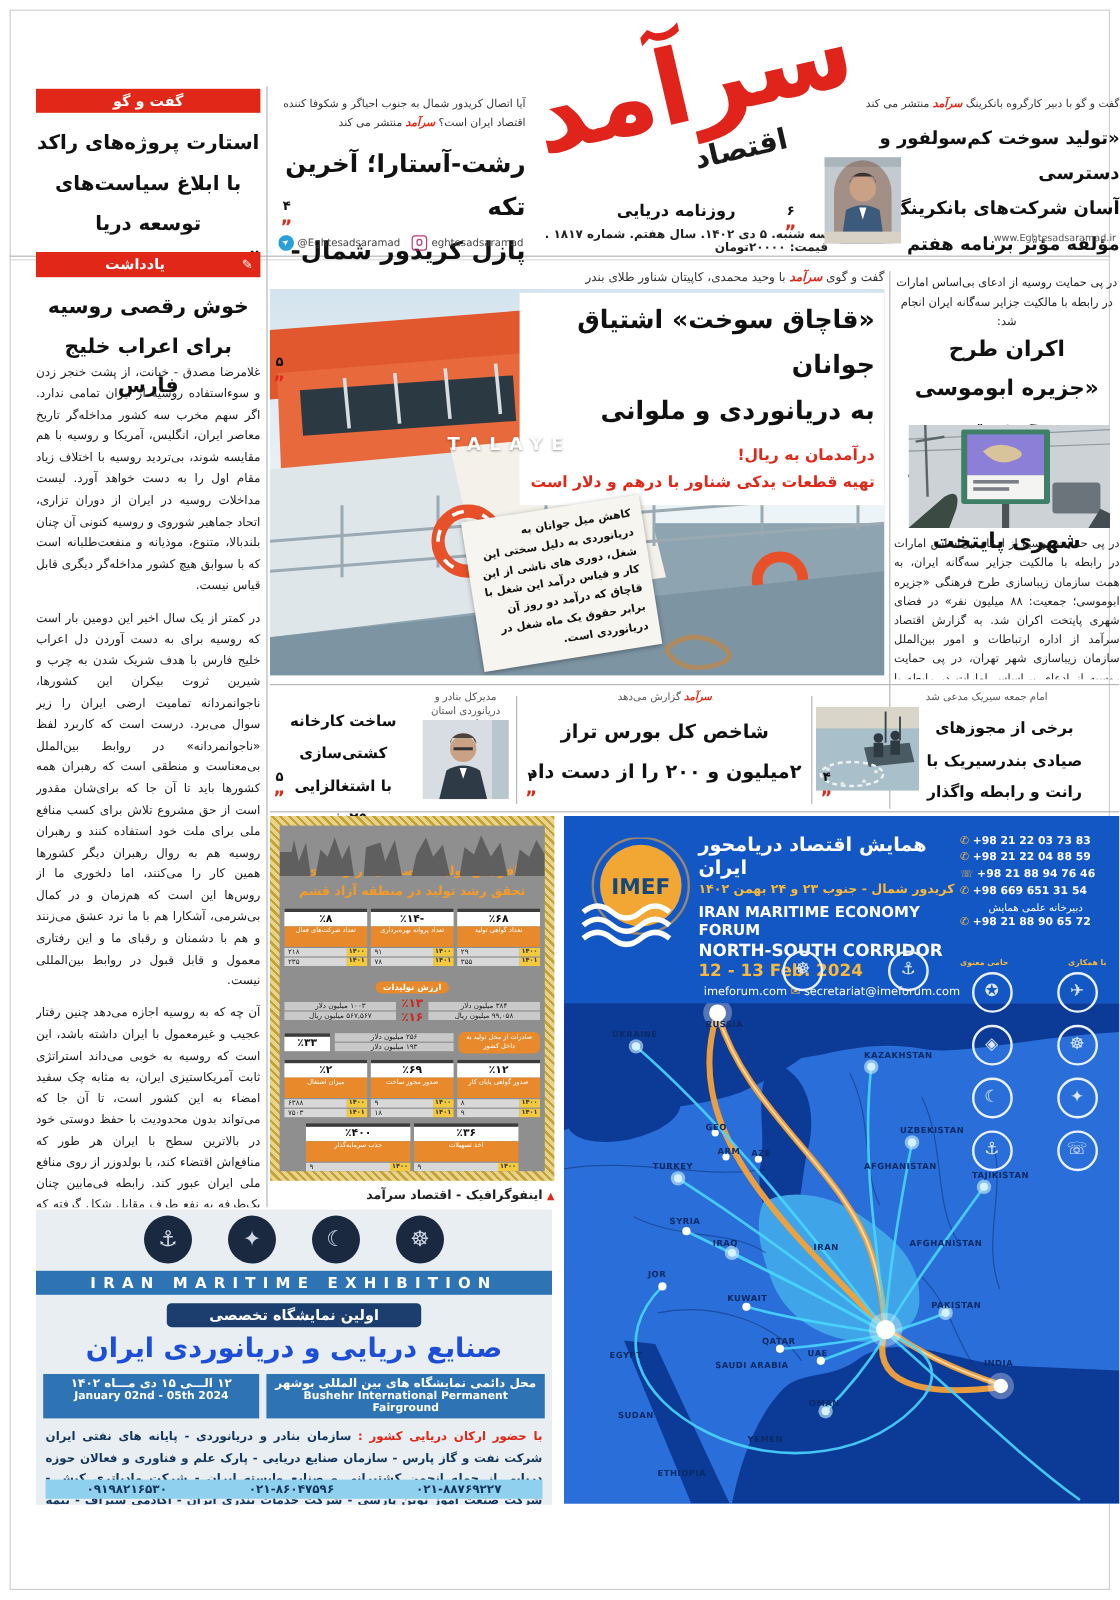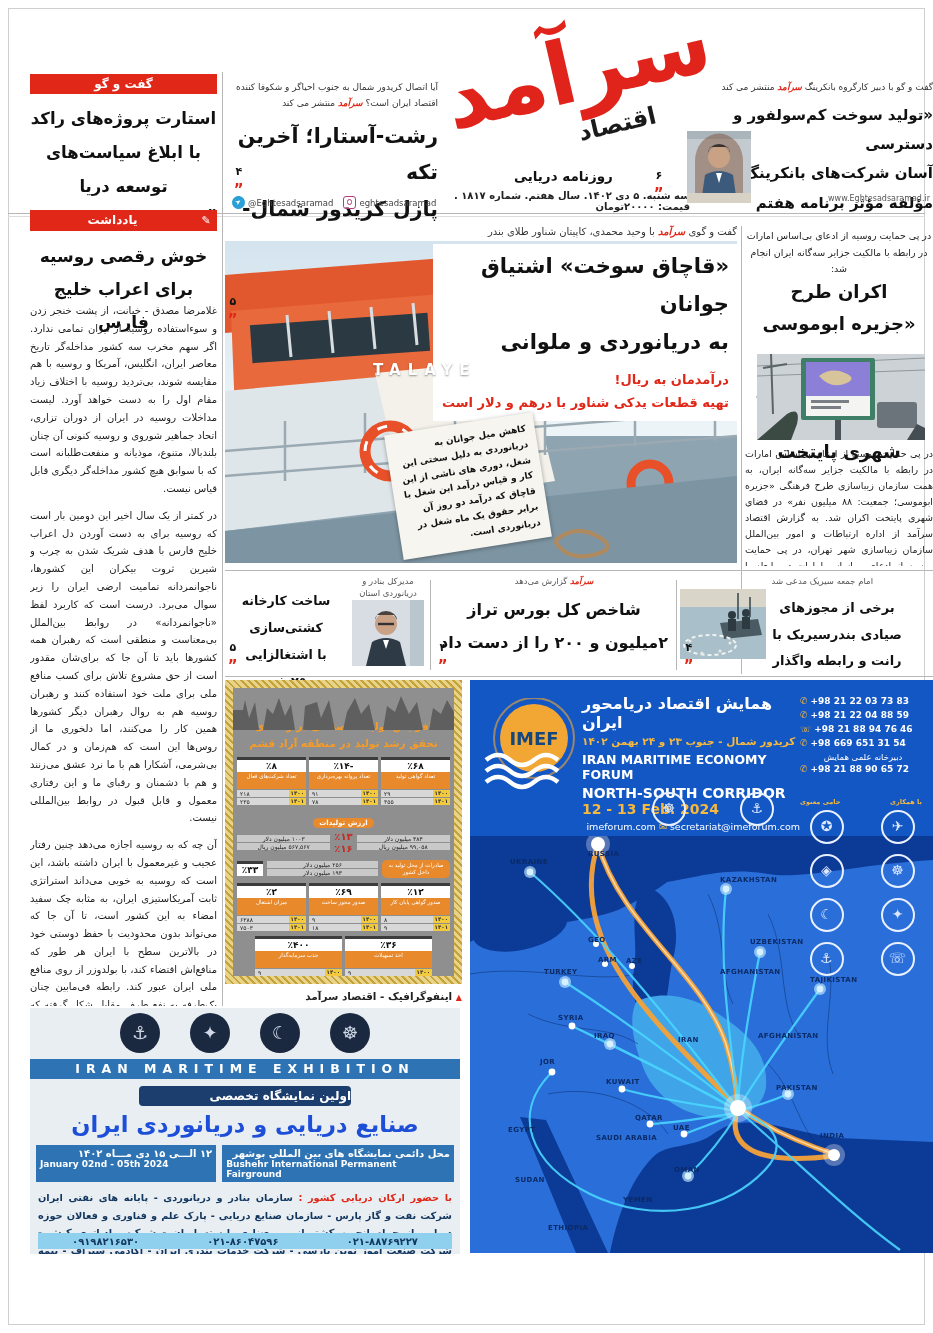--- a/index.html
+++ b/index.html
@@ -116,24 +116,24 @@
   .c-logos{position:absolute;left:168px;top:112px;width:150px;display:flex;gap:26px;justify-content:center;direction:ltr}
   .map{position:absolute;left:0;top:156px;width:463px;height:417px}
   .cty{position:absolute;font-size:7px;font-weight:bold;color:#0b2b66;letter-spacing:.4px;direction:ltr;z-index:2}
   
   .banner{left:30px;top:1008px;width:430px;height:246px;background:#e9eef3;overflow:hidden}
   .b-logos{display:flex;justify-content:center;gap:30px;margin-top:5px;direction:ltr}
   .blc{width:40px;height:40px;border-radius:50%;background:#1b2940;color:#cfd8e6;font-size:18px;line-height:40px;text-align:center}
   .b-bar{margin-top:6px;height:20px;background:#2e74b5;color:#fff;font-weight:bold;font-size:12.5px;
          letter-spacing:6px;text-align:center;line-height:20px;direction:ltr}
   .b-pill{margin:7px auto 0 auto;width:212px;height:20px;background:#1c3e6e;border-radius:4px;color:#fff;
-         font-size:12px;font-weight:bold;text-align:right;line-height:20px}
+         font-size:12px;font-weight:bold;text-align:center;line-height:20px}
   .b-title{margin-top:5px;text-align:center;font-size:22.5px;font-weight:bold;color:#1d4ed8}
   .b-bars{display:flex;gap:6px;margin:8px 6px 0 6px}
-  .b-cell{background:#2e74b5;color:#fff;padding:3px 4px}
+  .b-cell{background:#2e74b5;color:#fff;text-align:center;padding:3px 4px}
   .b-cell .l1{font-size:10px;font-weight:bold}
   .b-cell .l2{font-size:9px;font-weight:bold;direction:ltr}
   .b-body{margin:7px 8px 0 8px;font-size:9.8px;font-weight:bold;color:#12365e;text-align:justify;line-height:1.8}
   .b-body .lead{color:#e02718}
   .b-phones{position:absolute;left:8px;right:8px;bottom:5px;height:16px;background:#8fd0ee;display:flex;
          justify-content:space-around;align-items:center;direction:ltr;font-size:10px;font-weight:bold;color:#12365e}
 </style>
 </head>
 <body>
 
@@ -496,21 +496,21 @@
               <span>۵۶۷,۵۶۷ میلیون ریال</span>
             </div>
         </div>
       </div>
       <div class="exp">
         <div class="pill2">صادرات از محل تولید به داخل کشور</div>
         <div class="amts">
             <span>۲۵۶ میلیون دلار</span>
             <span>۱۹۳ میلیون دلار</span>
           </div>
-        <div class="spct" style="width:26px">٪۳۳</div>
+        <div class="spct" style="width:38px">٪۳۳</div>
       </div>
       <div class="srow">
         <div class="stat">
           <div class="spct">٪۱۲</div>
           <div class="slab">صدور گواهی پایان کار</div>
           <div class="vrow">
               <b class="chip">۱۴۰۰</b>
               <i class="bv">۸</i>
             </div>
           <div class="vrow">

